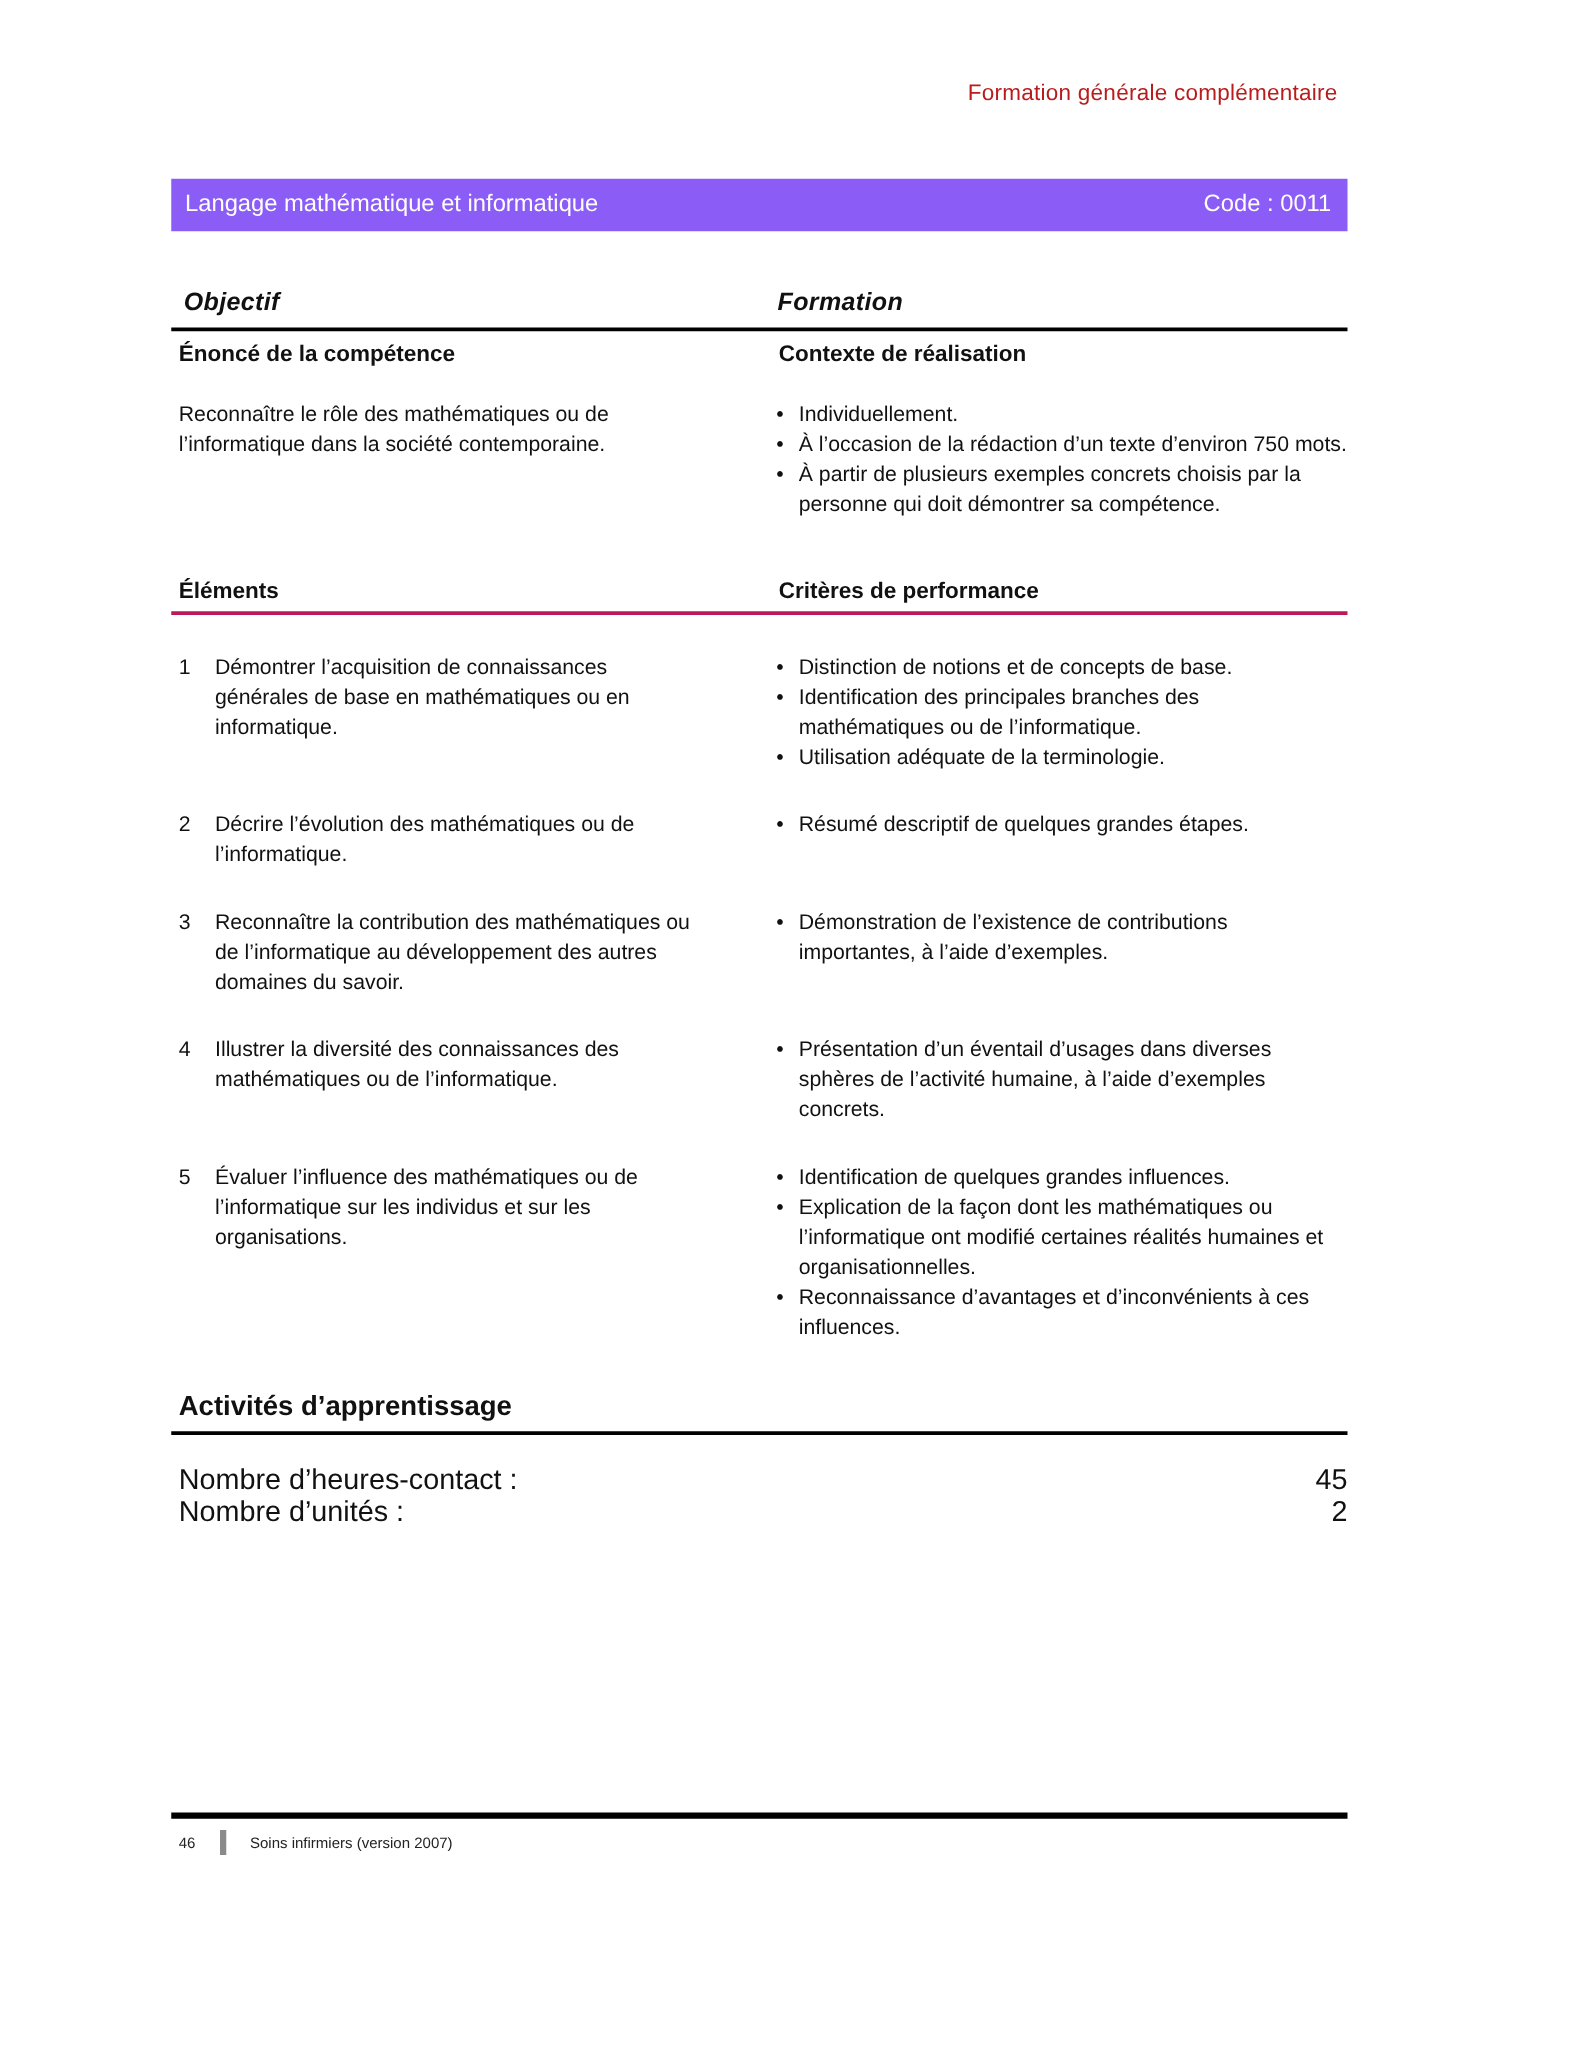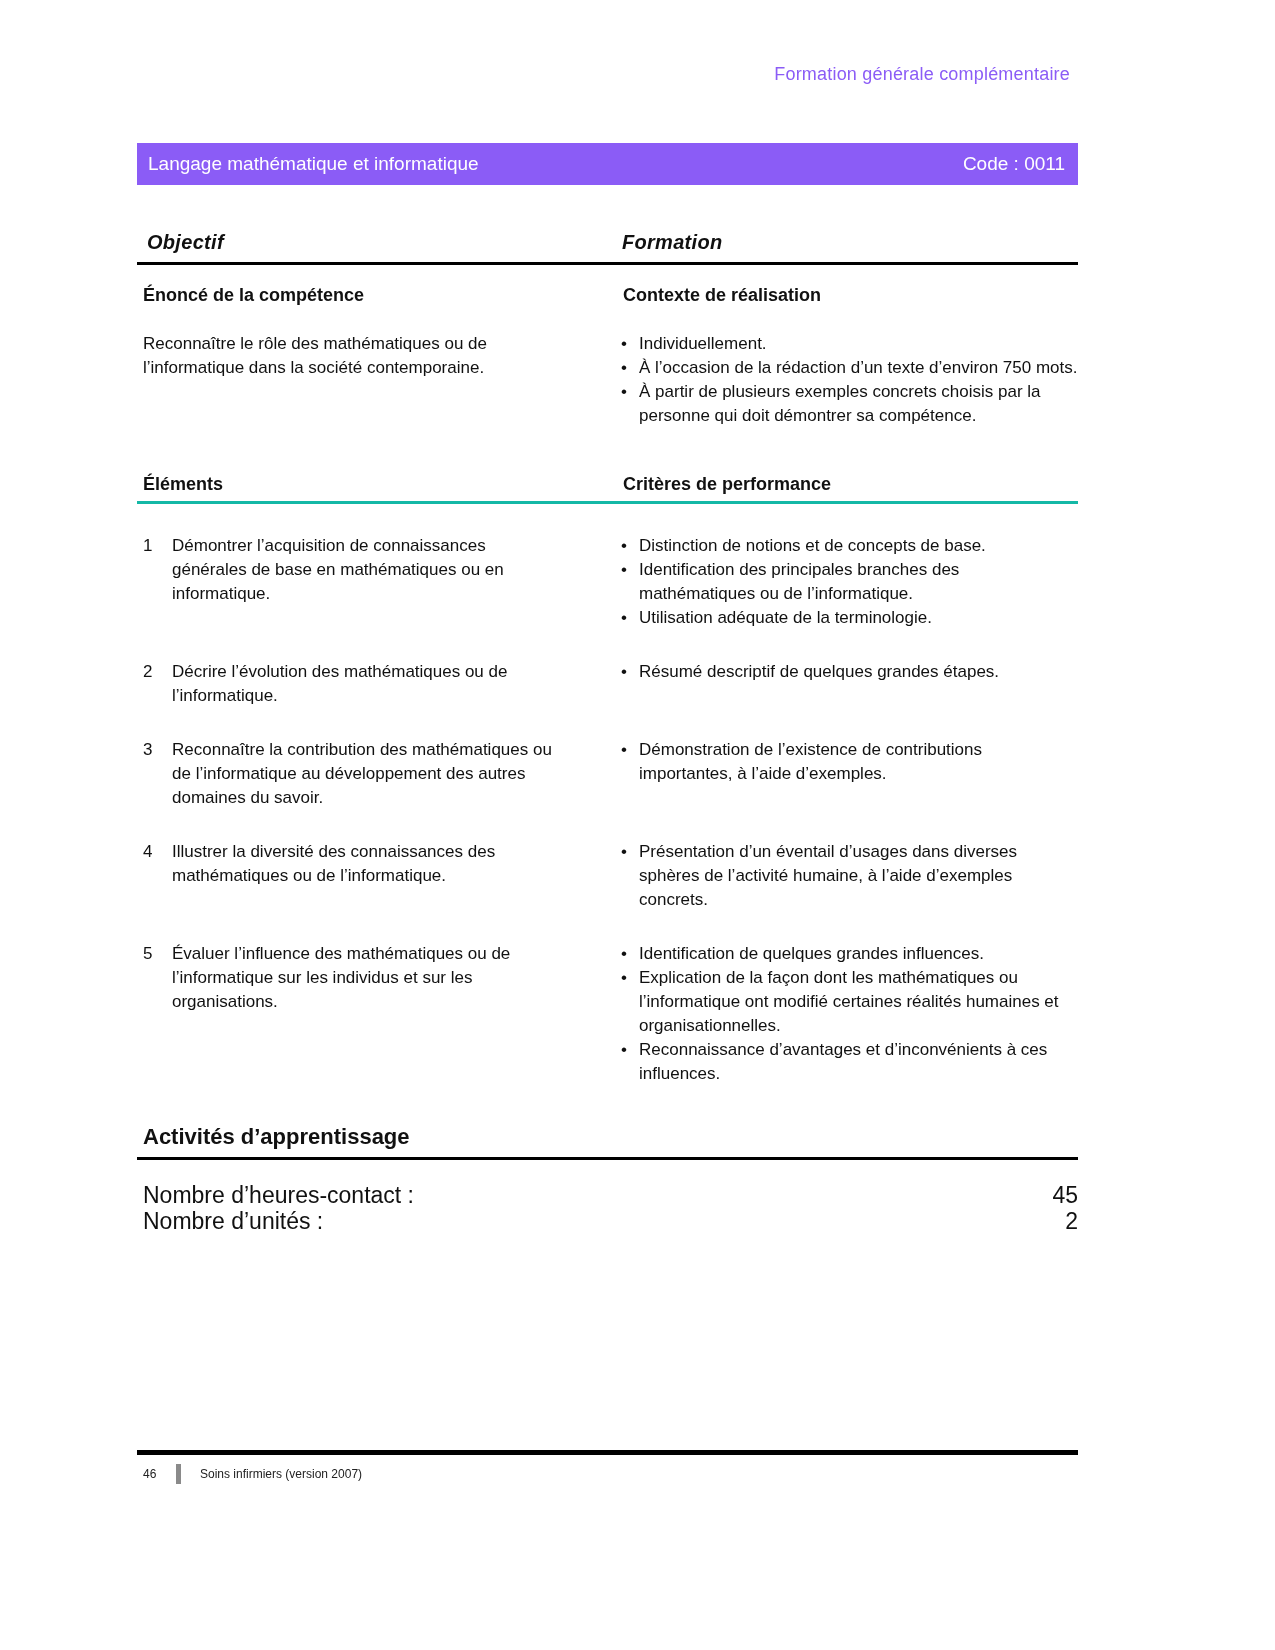--- a/index.html
+++ b/index.html
@@ -11,21 +11,21 @@
     -webkit-font-smoothing:antialiased;
   }
   .content {
     position:absolute; left:137px; top:0; width:941px;
   }
   .header-right {
     margin-top:64px;
     text-align:right;
     padding-right:8px;
     font-size:18px;
-    color:#8b5cf6;
+    color:#b91c1c;
     letter-spacing:0.2px;
   }
   .title-bar {
     margin-top:58px;
     height:42px;
     background:#8b5cf6;
     color:#ffffff;
     display:flex;
     align-items:center;
     justify-content:space-between;
@@ -41,21 +41,21 @@
     padding-bottom:8px;
     border-bottom:3px solid #000000;
   }
   .obj-std-row .hcell {
     font-size:20px; font-weight:bold; font-style:italic;
     letter-spacing:0.3px;
   }
   .obj-std-row .col-left { padding-left:10px; }
   .obj-std-row .col-right { padding-left:5px; }
 
-  .subhead-row { margin-top:20px; }
+  .subhead-row { margin-top:8px; }
   .subhead {
     font-size:18px; font-weight:bold;
     padding-left:6px;
   }
 
   .body-row { margin-top:26px; }
   .paragraph {
     font-size:17px; line-height:24px;
     padding-left:6px;
   }
@@ -64,21 +64,21 @@
   .bullet::before {
     content:"\2022";
     flex:0 0 18px;
     padding-left:4px;
   }
   .b-text { flex:1; min-width:0; }
 
   .section-head-row {
     margin-top:46px;
     padding-bottom:6px;
-    border-bottom:3px solid #14b8a6;
+    border-bottom:3px solid #be185d;
     align-items:flex-end;
   }
 
   .el-row { margin-top:30px; }
   .element-item { display:flex; font-size:17px; line-height:24px; padding-left:6px; }
   .el-num { flex:0 0 29px; }
   .el-text { flex:1; min-width:0; }
 
   .activites-head-row {
     margin-top:38px;

